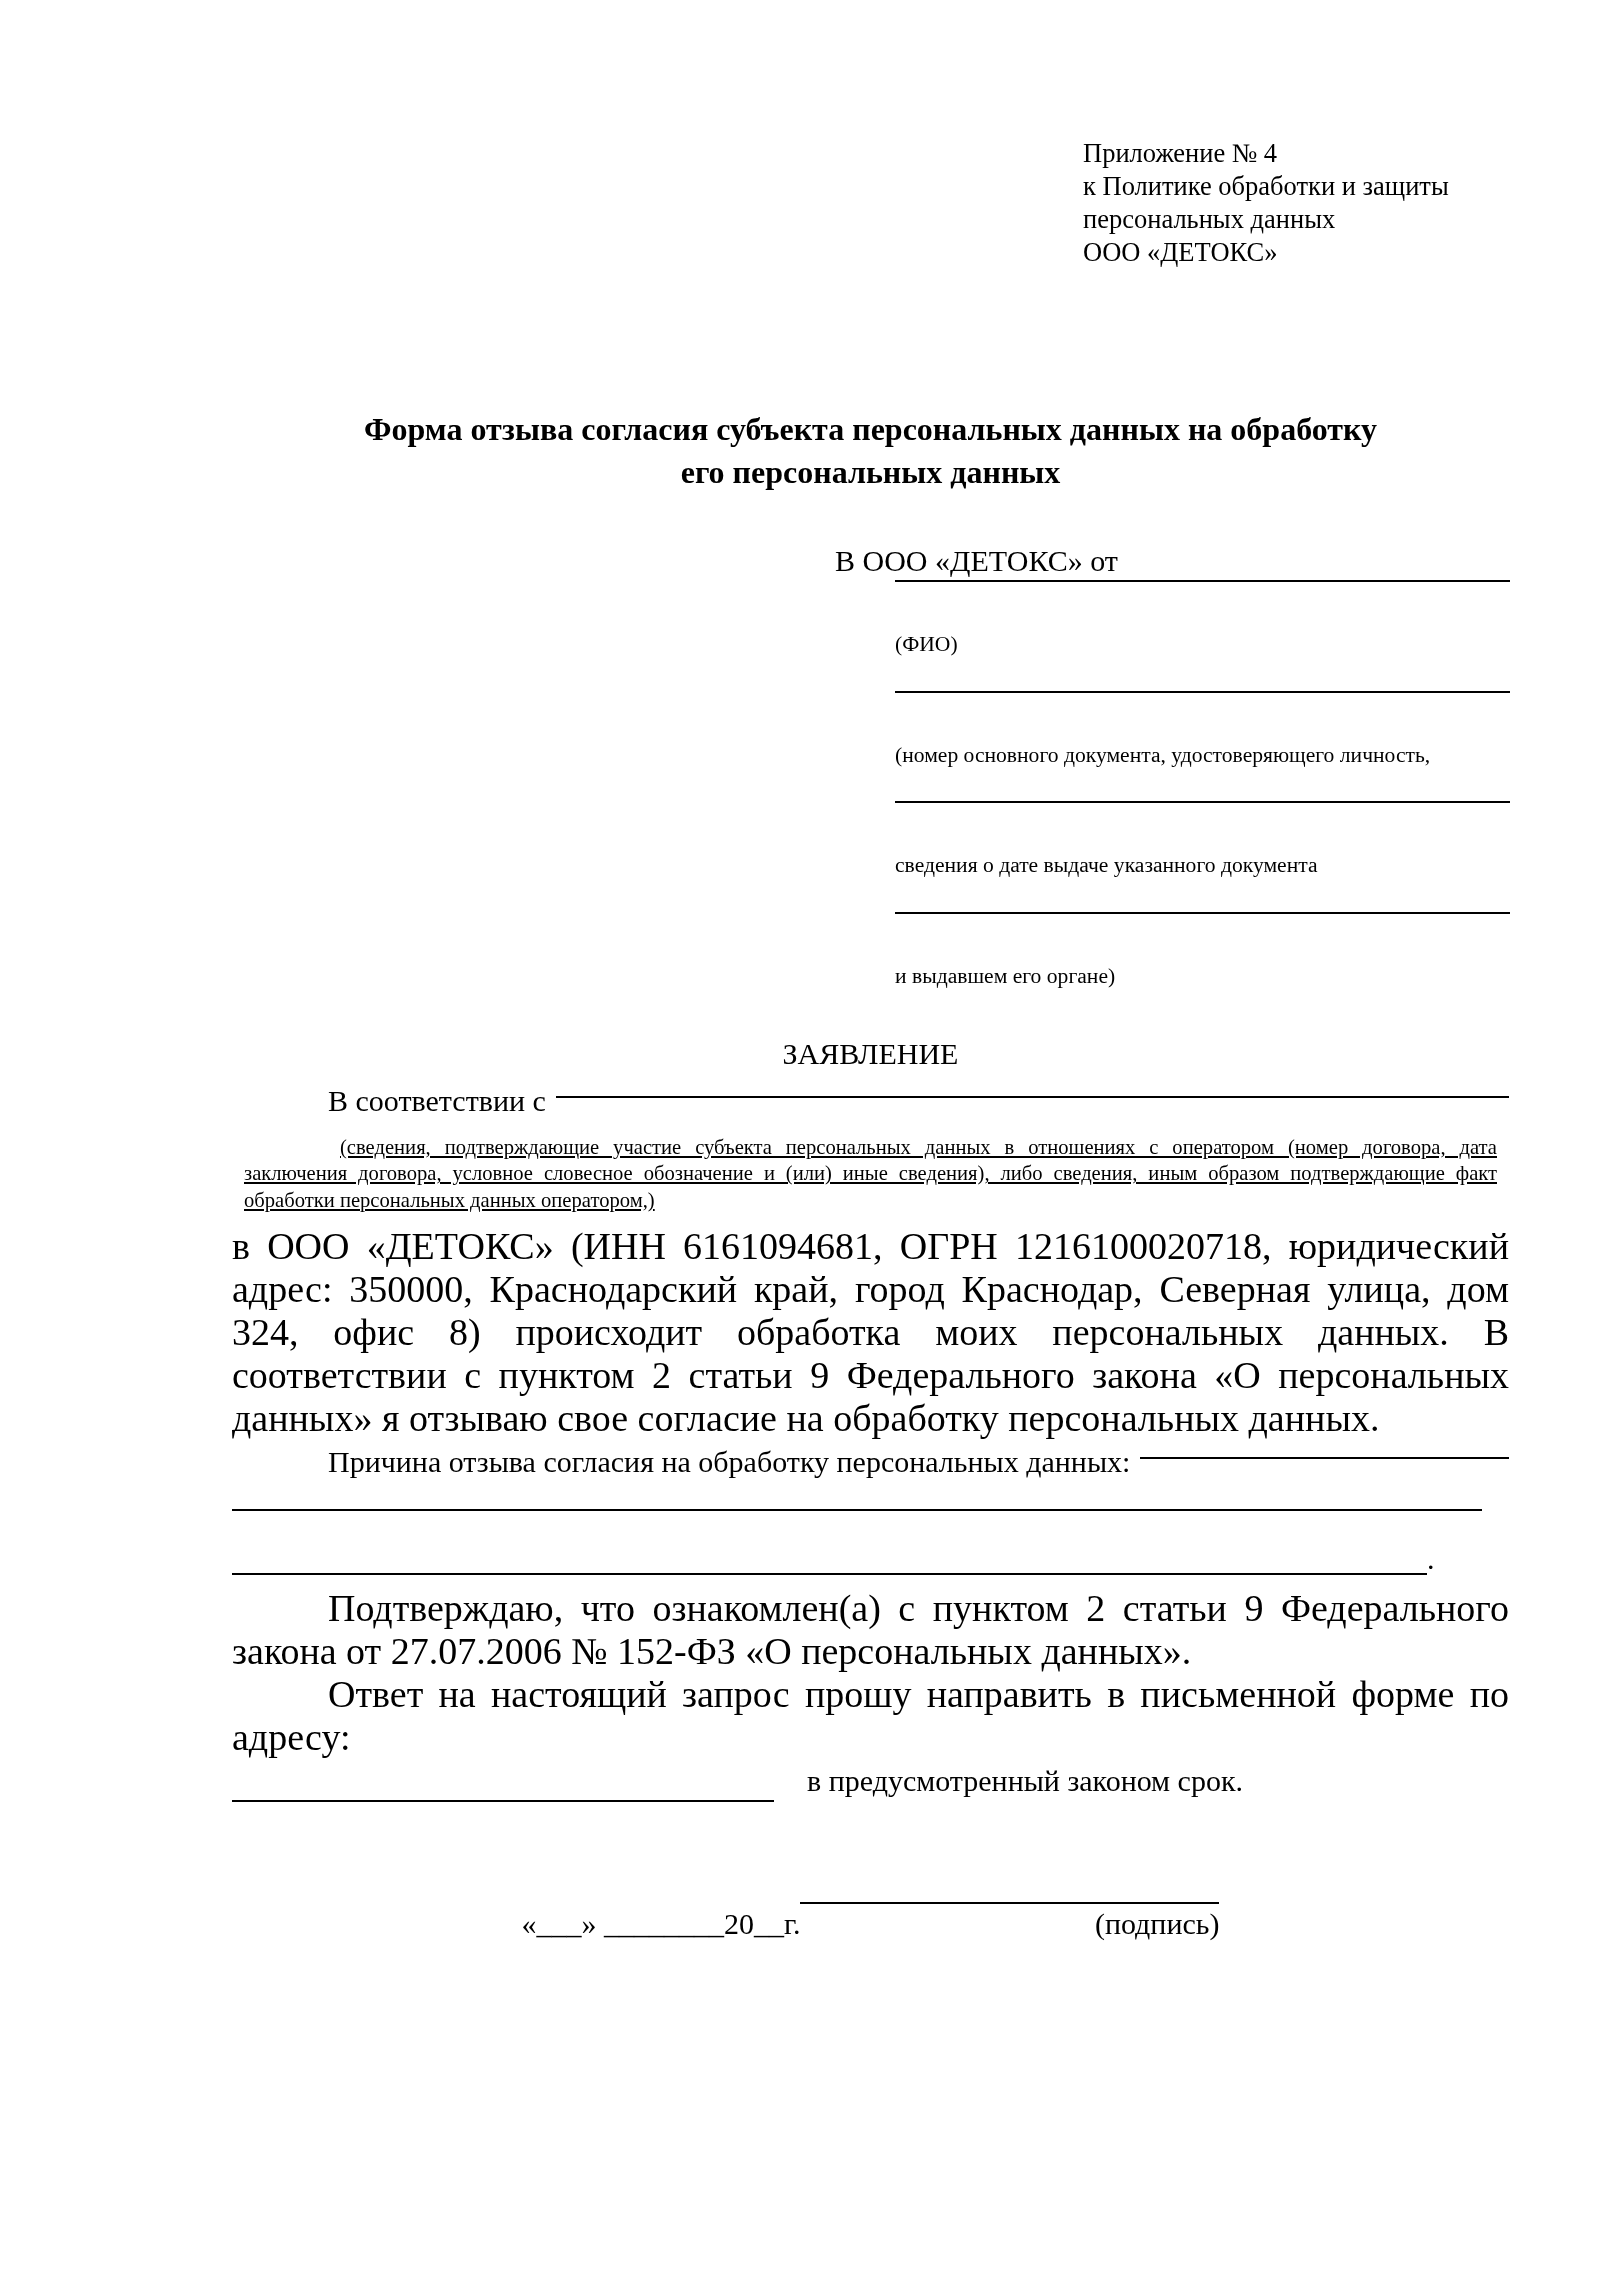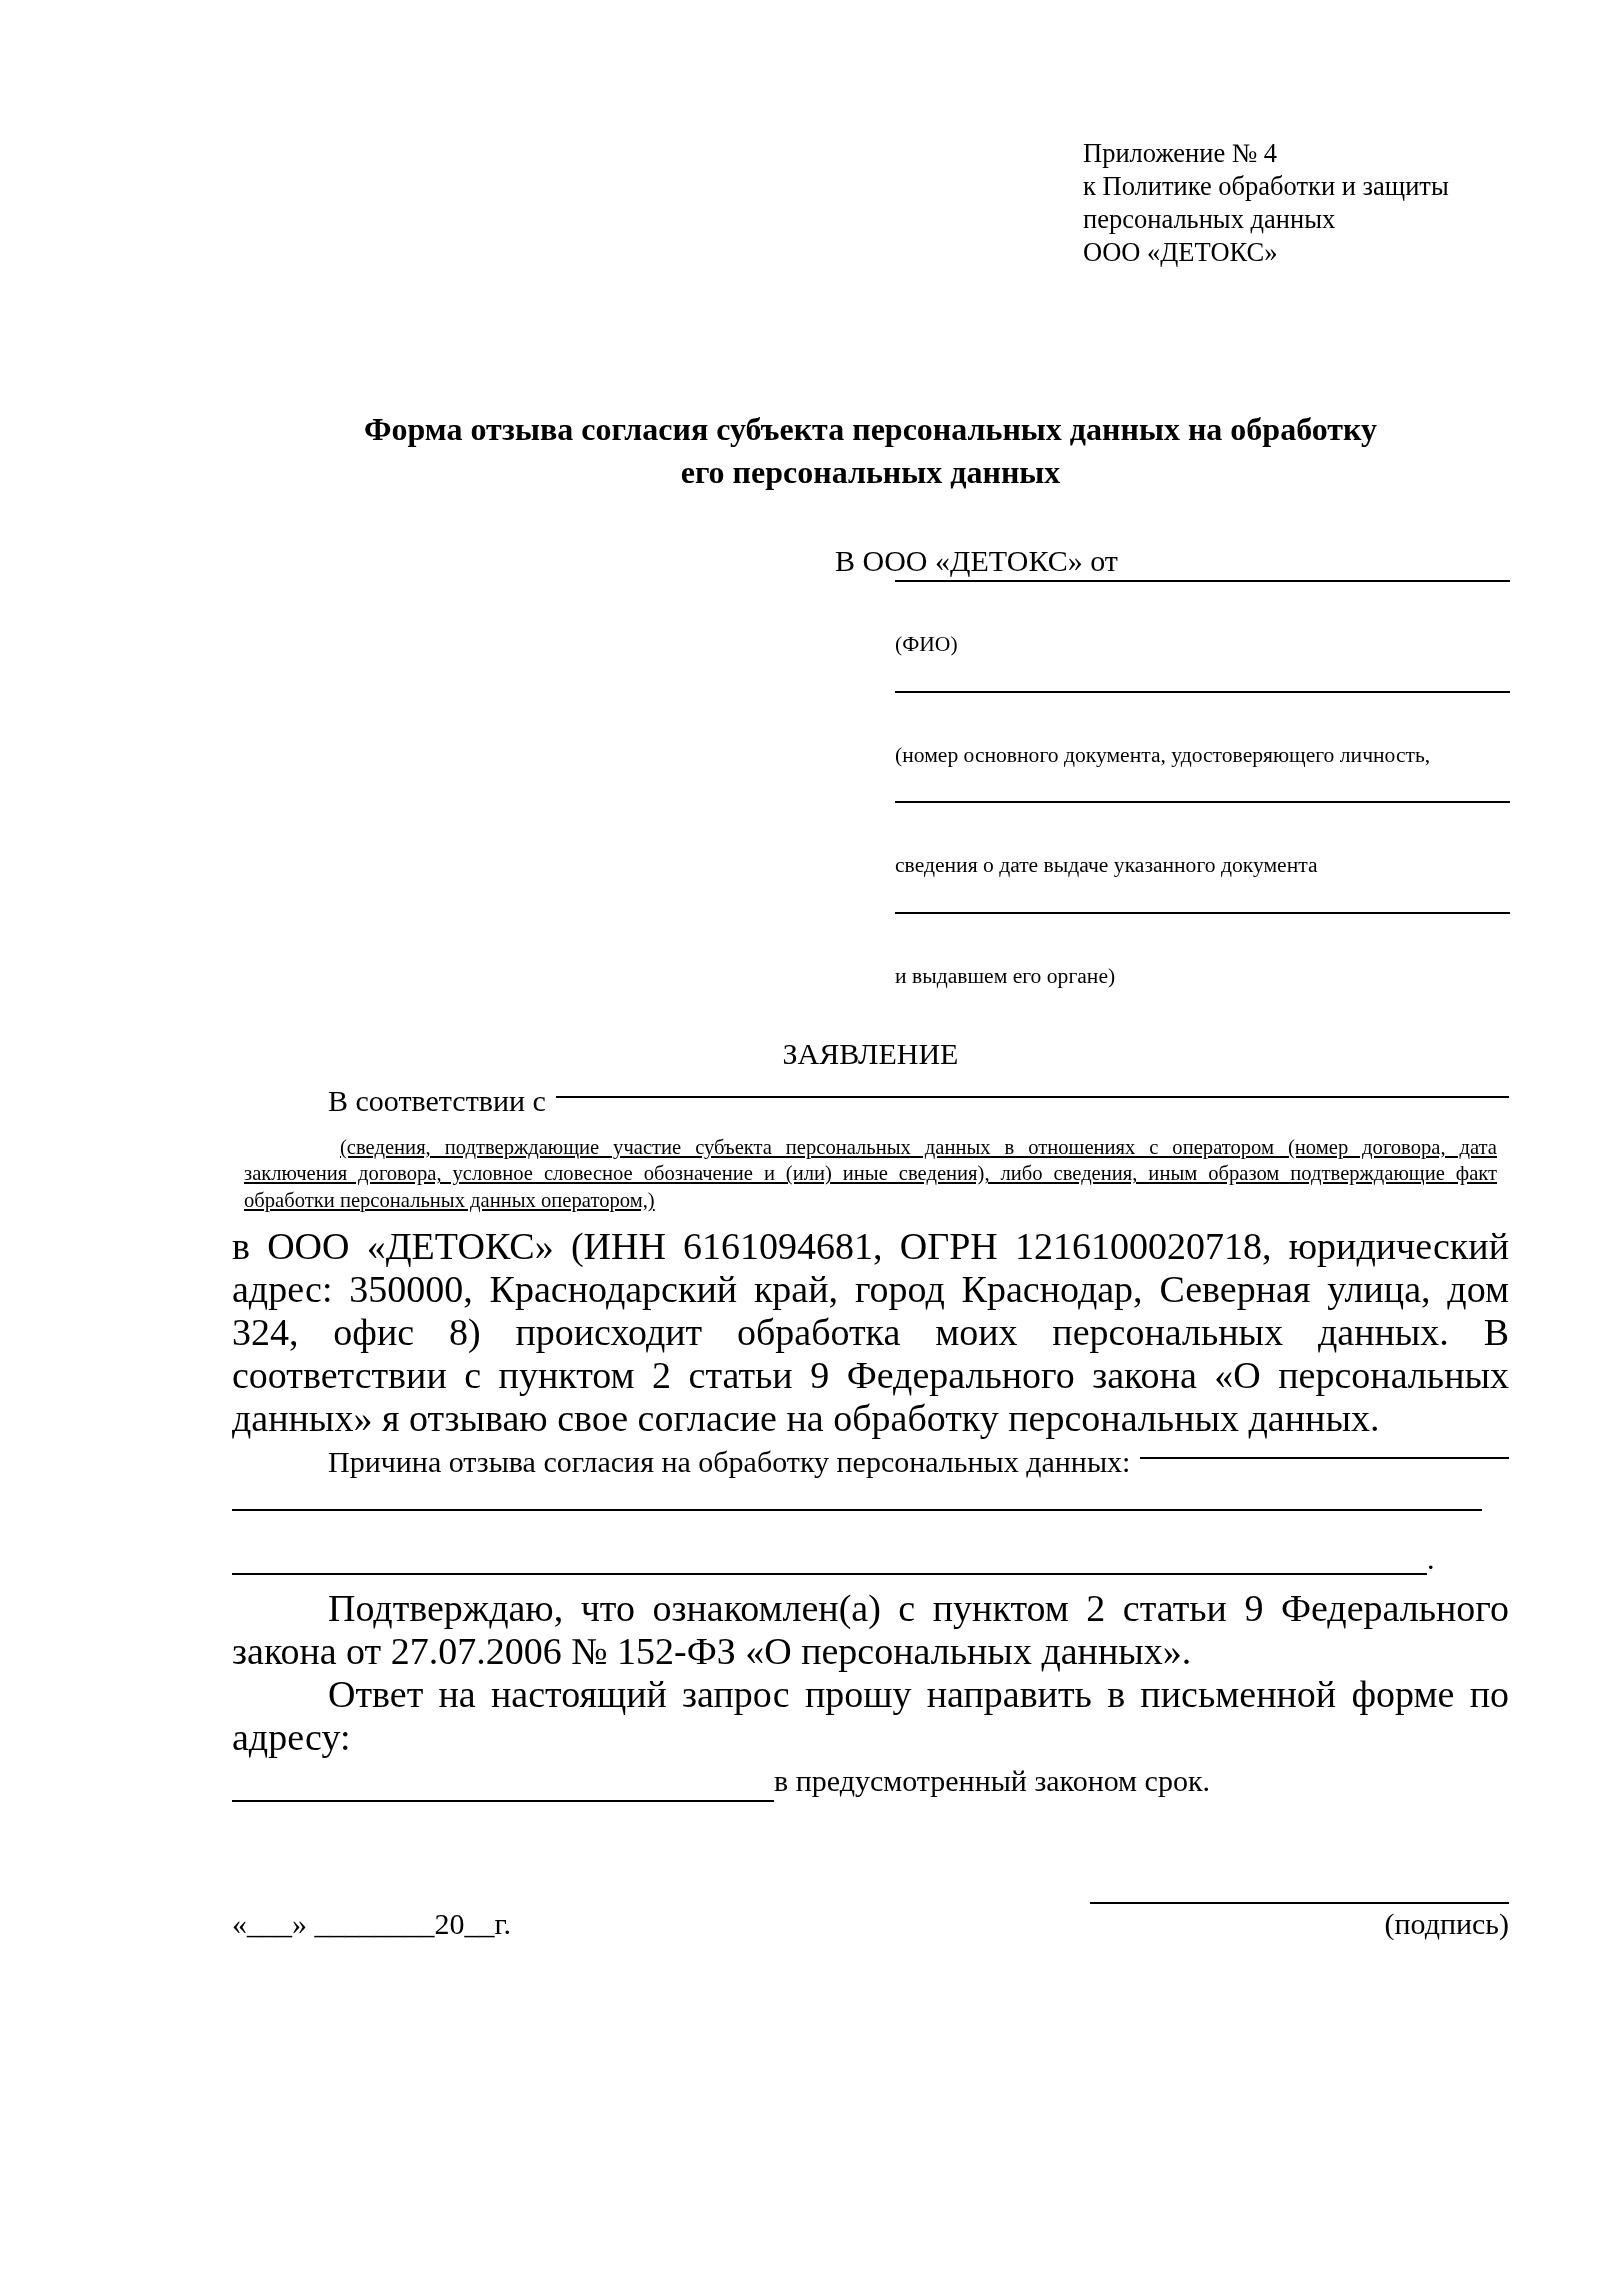--- a/index.html
+++ b/index.html
@@ -114,30 +114,31 @@
     width: 1195px;
     border-bottom: 2.9px solid #000;
     height: 29px;
   }
   .confirm-par { margin-top: 11.8px; }
   .reply-row {
     display: flex;
     align-items: flex-end;
     font-size: 30px;
     line-height: 43px;
+    gap: 33px;
   }
   .reply-row .rule3 {
     width: 542px;
     border-bottom: 2.9px solid #000;
     height: 33px;
   }
   .footer-row {
     margin-top: 71px;
     display: flex;
-    justify-content: space-between;
+    justify-content: center;
     align-items: flex-end;
     font-size: 30px;
     line-height: 39px;
   }
   .sig-group {
     display: flex;
     align-items: flex-end;
     flex-direction: column;
   }
   .sig-group .sig-rule {

